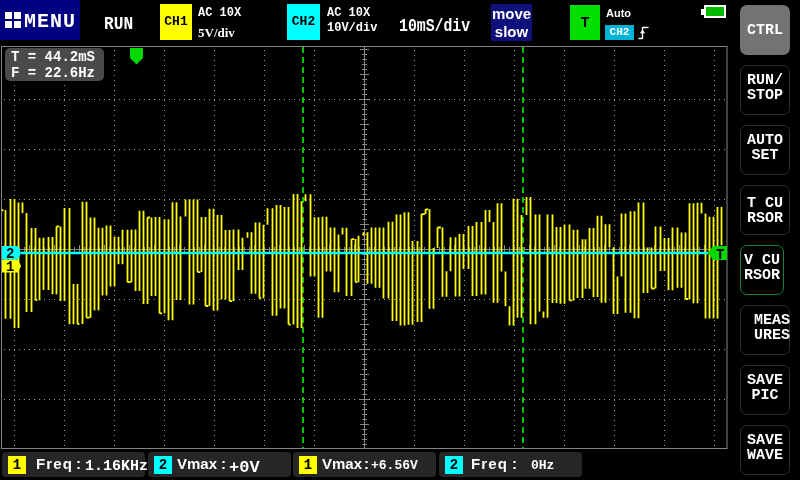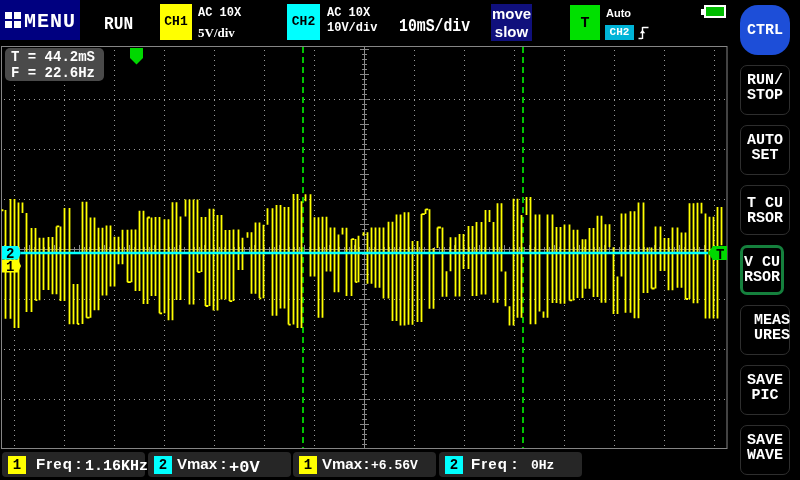--- a/index.html
+++ b/index.html
@@ -79,33 +79,33 @@
 <div class="abs w" style="left:606px;top:7px;font-family:'Liberation Sans',sans-serif;font-size:11px;">Auto</div>
 <div class="abs" style="left:605px;top:25px;width:29px;height:15px;background:#00b4d8;color:#fff;font-size:11px;text-align:center;line-height:15px;">CH2</div>
 <svg class="abs" style="left:638px;top:25px;" width="14" height="16" viewBox="0 0 14 16">
   <path d="M0.5,13.5 L4,13.5 M4.5,14 L4.5,2 M4.5,2.5 L10.5,2.5" fill="none" stroke="#fff" stroke-width="1.4"></path>
   <polygon points="1.8,8.2 7.2,8.2 4.5,4.8" fill="#fff"></polygon>
 </svg>
 <div class="abs" style="left:701px;top:9px;width:4px;height:6px;background:#fff;"></div>
 <div class="abs" style="left:704px;top:5px;width:22px;height:13px;background:#fff;"></div>
 <div class="abs" style="left:706px;top:7px;width:18px;height:9px;background:#00bb00;"></div>
 
-<div class="abs w" style="left:740px;top:5px;width:50px;height:50px;border-radius:18px;background:#1d4ed8;font-size:15px;line-height:15px;text-align:center;">
+<div class="abs w" style="left:740px;top:5px;width:50px;height:50px;border-radius:7px;background:#737373;font-size:15px;line-height:15px;text-align:center;">
     <div style="margin-top:18px;">CTRL</div>
   </div>
 <div class="abs w" style="left:740px;top:65px;width:50px;height:50px;border-radius:7px;background:#000;border:1px solid #2e2e2e;font-size:15px;line-height:15px;text-align:center;">
     <div style="margin-top:7px;">RUN/<br>STOP</div>
   </div>
 <div class="abs w" style="left:740px;top:125px;width:50px;height:50px;border-radius:7px;background:#000;border:1px solid #2e2e2e;font-size:15px;line-height:15px;text-align:center;">
     <div style="margin-top:7px;">AUTO<br>SET</div>
   </div>
 <div class="abs w" style="left:740px;top:185px;width:50px;height:50px;border-radius:7px;background:#000;border:1px solid #2e2e2e;font-size:15px;line-height:15px;text-align:center;">
     <div style="margin-top:10px;">T CU<br>RSOR</div>
   </div>
-<div class="abs w" style="left:740px;top:245px;width:44px;height:50px;border-radius:7px;background:#000;border:3px solid #15803d;font-size:15px;line-height:15px;text-align:center;">
+<div class="abs w" style="left:740px;top:245px;width:44px;height:50px;border-radius:7px;background:#000;border:1px solid #15803d;font-size:15px;line-height:15px;text-align:center;">
     <div style="margin-top:7px;">V CU<br>RSOR</div>
   </div>
 <div class="abs w" style="left:740px;top:305px;width:50px;height:50px;border-radius:7px;background:#000;border:1px solid #2e2e2e;font-size:15px;line-height:15px;text-align:center;padding-left:13px;">
     <div style="margin-top:7px;">MEAS<br>URES</div>
   </div>
 <div class="abs w" style="left:740px;top:365px;width:50px;height:50px;border-radius:7px;background:#000;border:1px solid #2e2e2e;font-size:15px;line-height:15px;text-align:center;">
     <div style="margin-top:7px;">SAVE<br>PIC</div>
   </div>
 <div class="abs w" style="left:740px;top:425px;width:50px;height:50px;border-radius:7px;background:#000;border:1px solid #2e2e2e;font-size:15px;line-height:15px;text-align:center;">
     <div style="margin-top:7px;">SAVE<br>WAVE</div>

